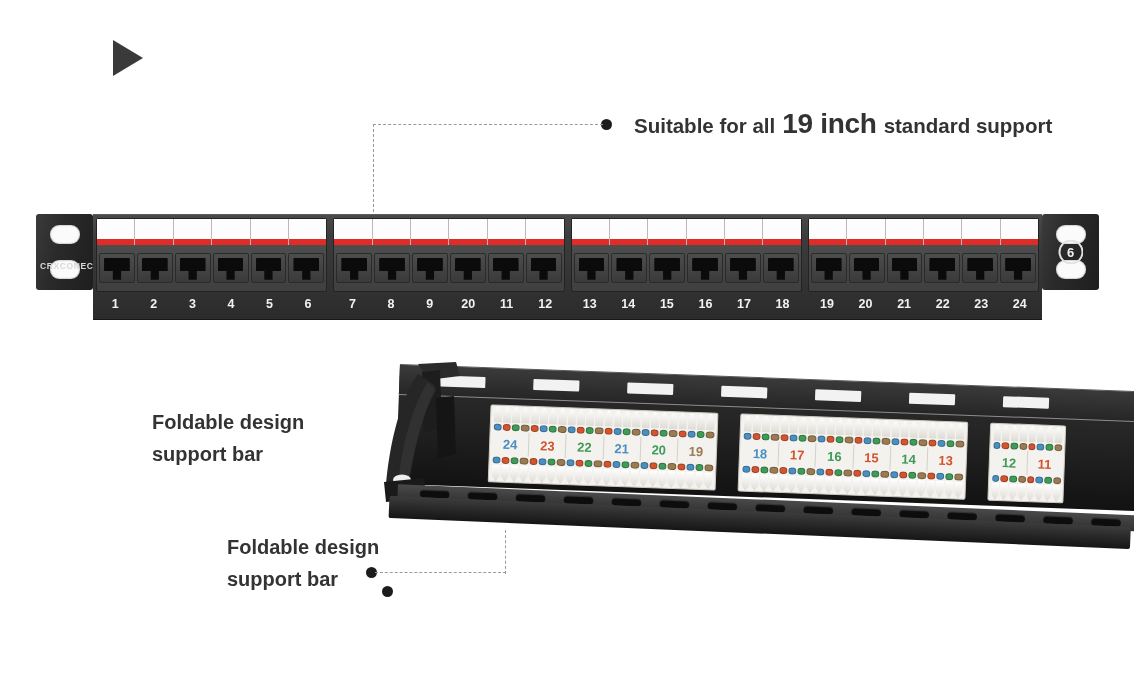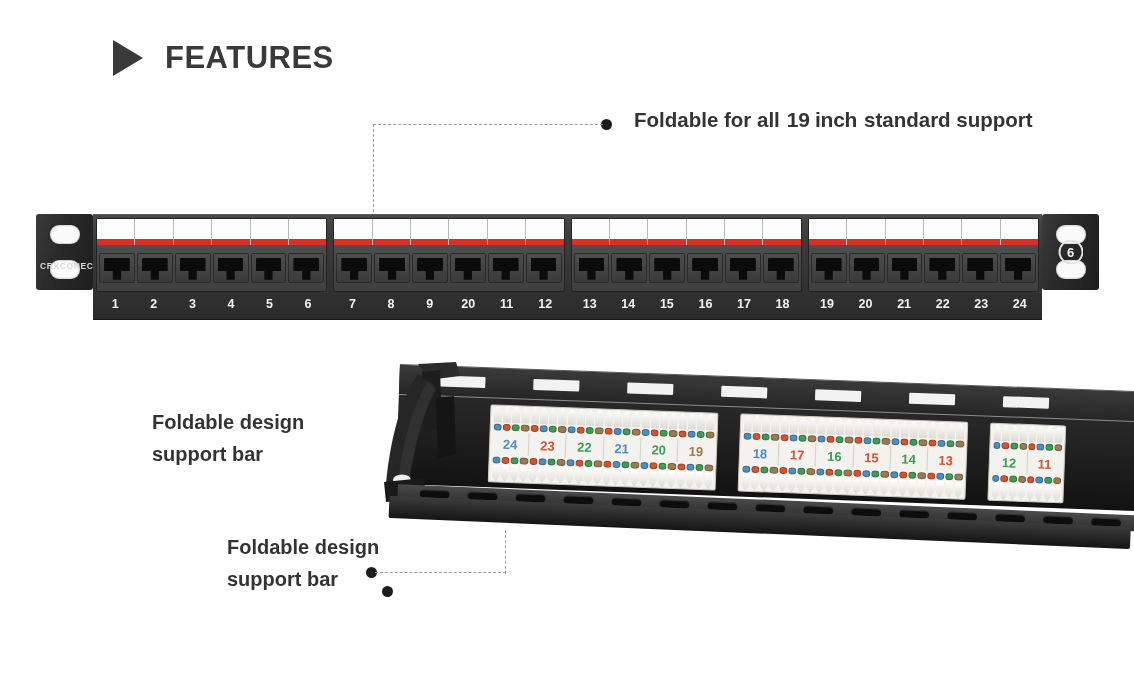--- a/index.html
+++ b/index.html
@@ -27,21 +27,21 @@
     letter-spacing: 0.5px;
   }
 
   
   .callout-text { position: absolute; color: #333; font-weight: bold; }
   #callout-19inch {
     left: 634px; top: 108px;
     font-size: 20.5px; white-space: nowrap;
     display: flex; align-items: baseline; gap: 7px;
   }
-  #callout-19inch .big { font-size: 21px; font-weight: bold; letter-spacing: -0.3px; text-align: right; }
+  #callout-19inch .big { font-size: 28px; font-weight: bold; letter-spacing: -0.3px; text-align: right; }
 
   #callout-fold-1 { left: 152px; top: 406px; font-size: 20px; line-height: 32px; }
   #callout-fold-2 { left: 227px; top: 531px; font-size: 20px; line-height: 32px; }
 
   .dot {
     position: absolute; width: 11px; height: 11px;
     background: #1c1c1c; border-radius: 50%;
   }
   #dot-top    { left: 601px; top: 119px; }
   #dot-low-a  { left: 366px; top: 567px; }
@@ -203,25 +203,24 @@
     flex: 0 0 auto;
   }
 </style>
 </head>
 <body>
 
 <div id="stage">
 
   <div id="features-heading">
     <div id="features-triangle"></div>
-    <div id="features-title">FEATURES</div>
   </div>
 
   <div class="callout-text" id="callout-19inch">
-    <span>Foldable for all</span>
+    <span>Suitable for all</span>
     <span class="big">19 inch</span>
     <span>standard support</span>
   </div>
   <div class="dot" id="dot-top"></div>
   <div class="dash-h" id="lead-top-h"></div>
   <div class="dash-v" id="lead-top-v"></div>
 
   <div id="front-panel">
 
     <div class="ear" id="ear-left">

